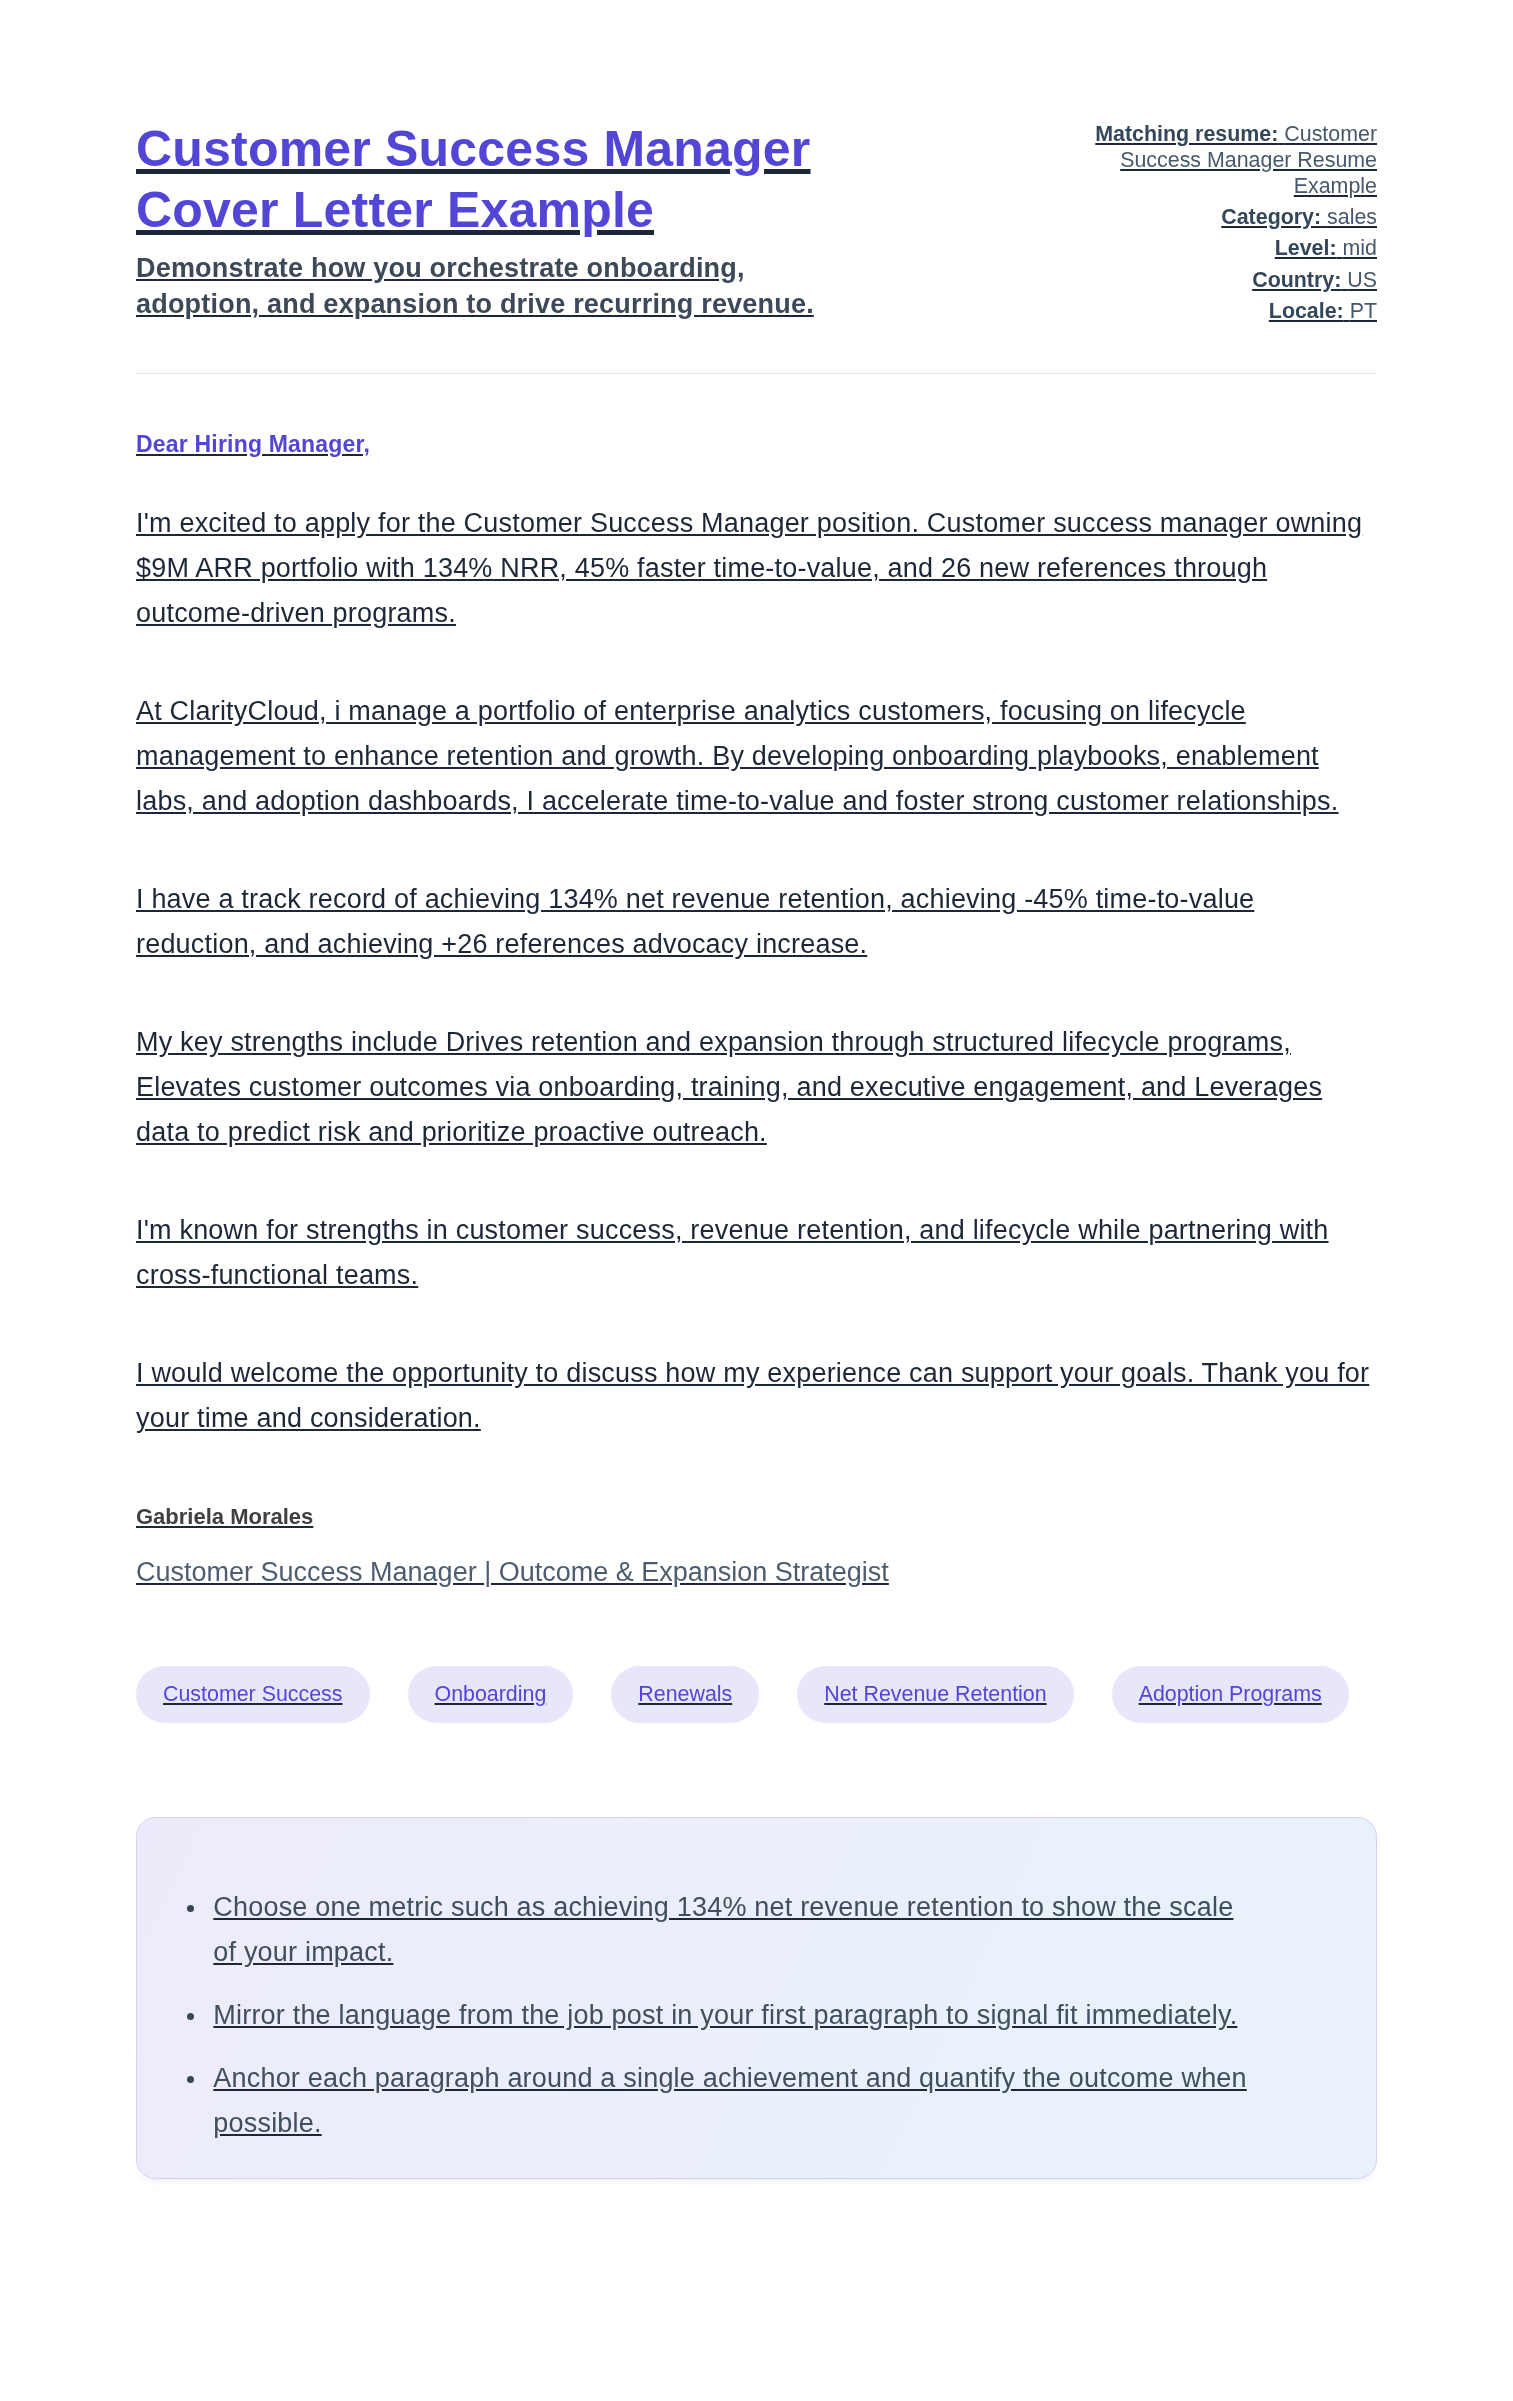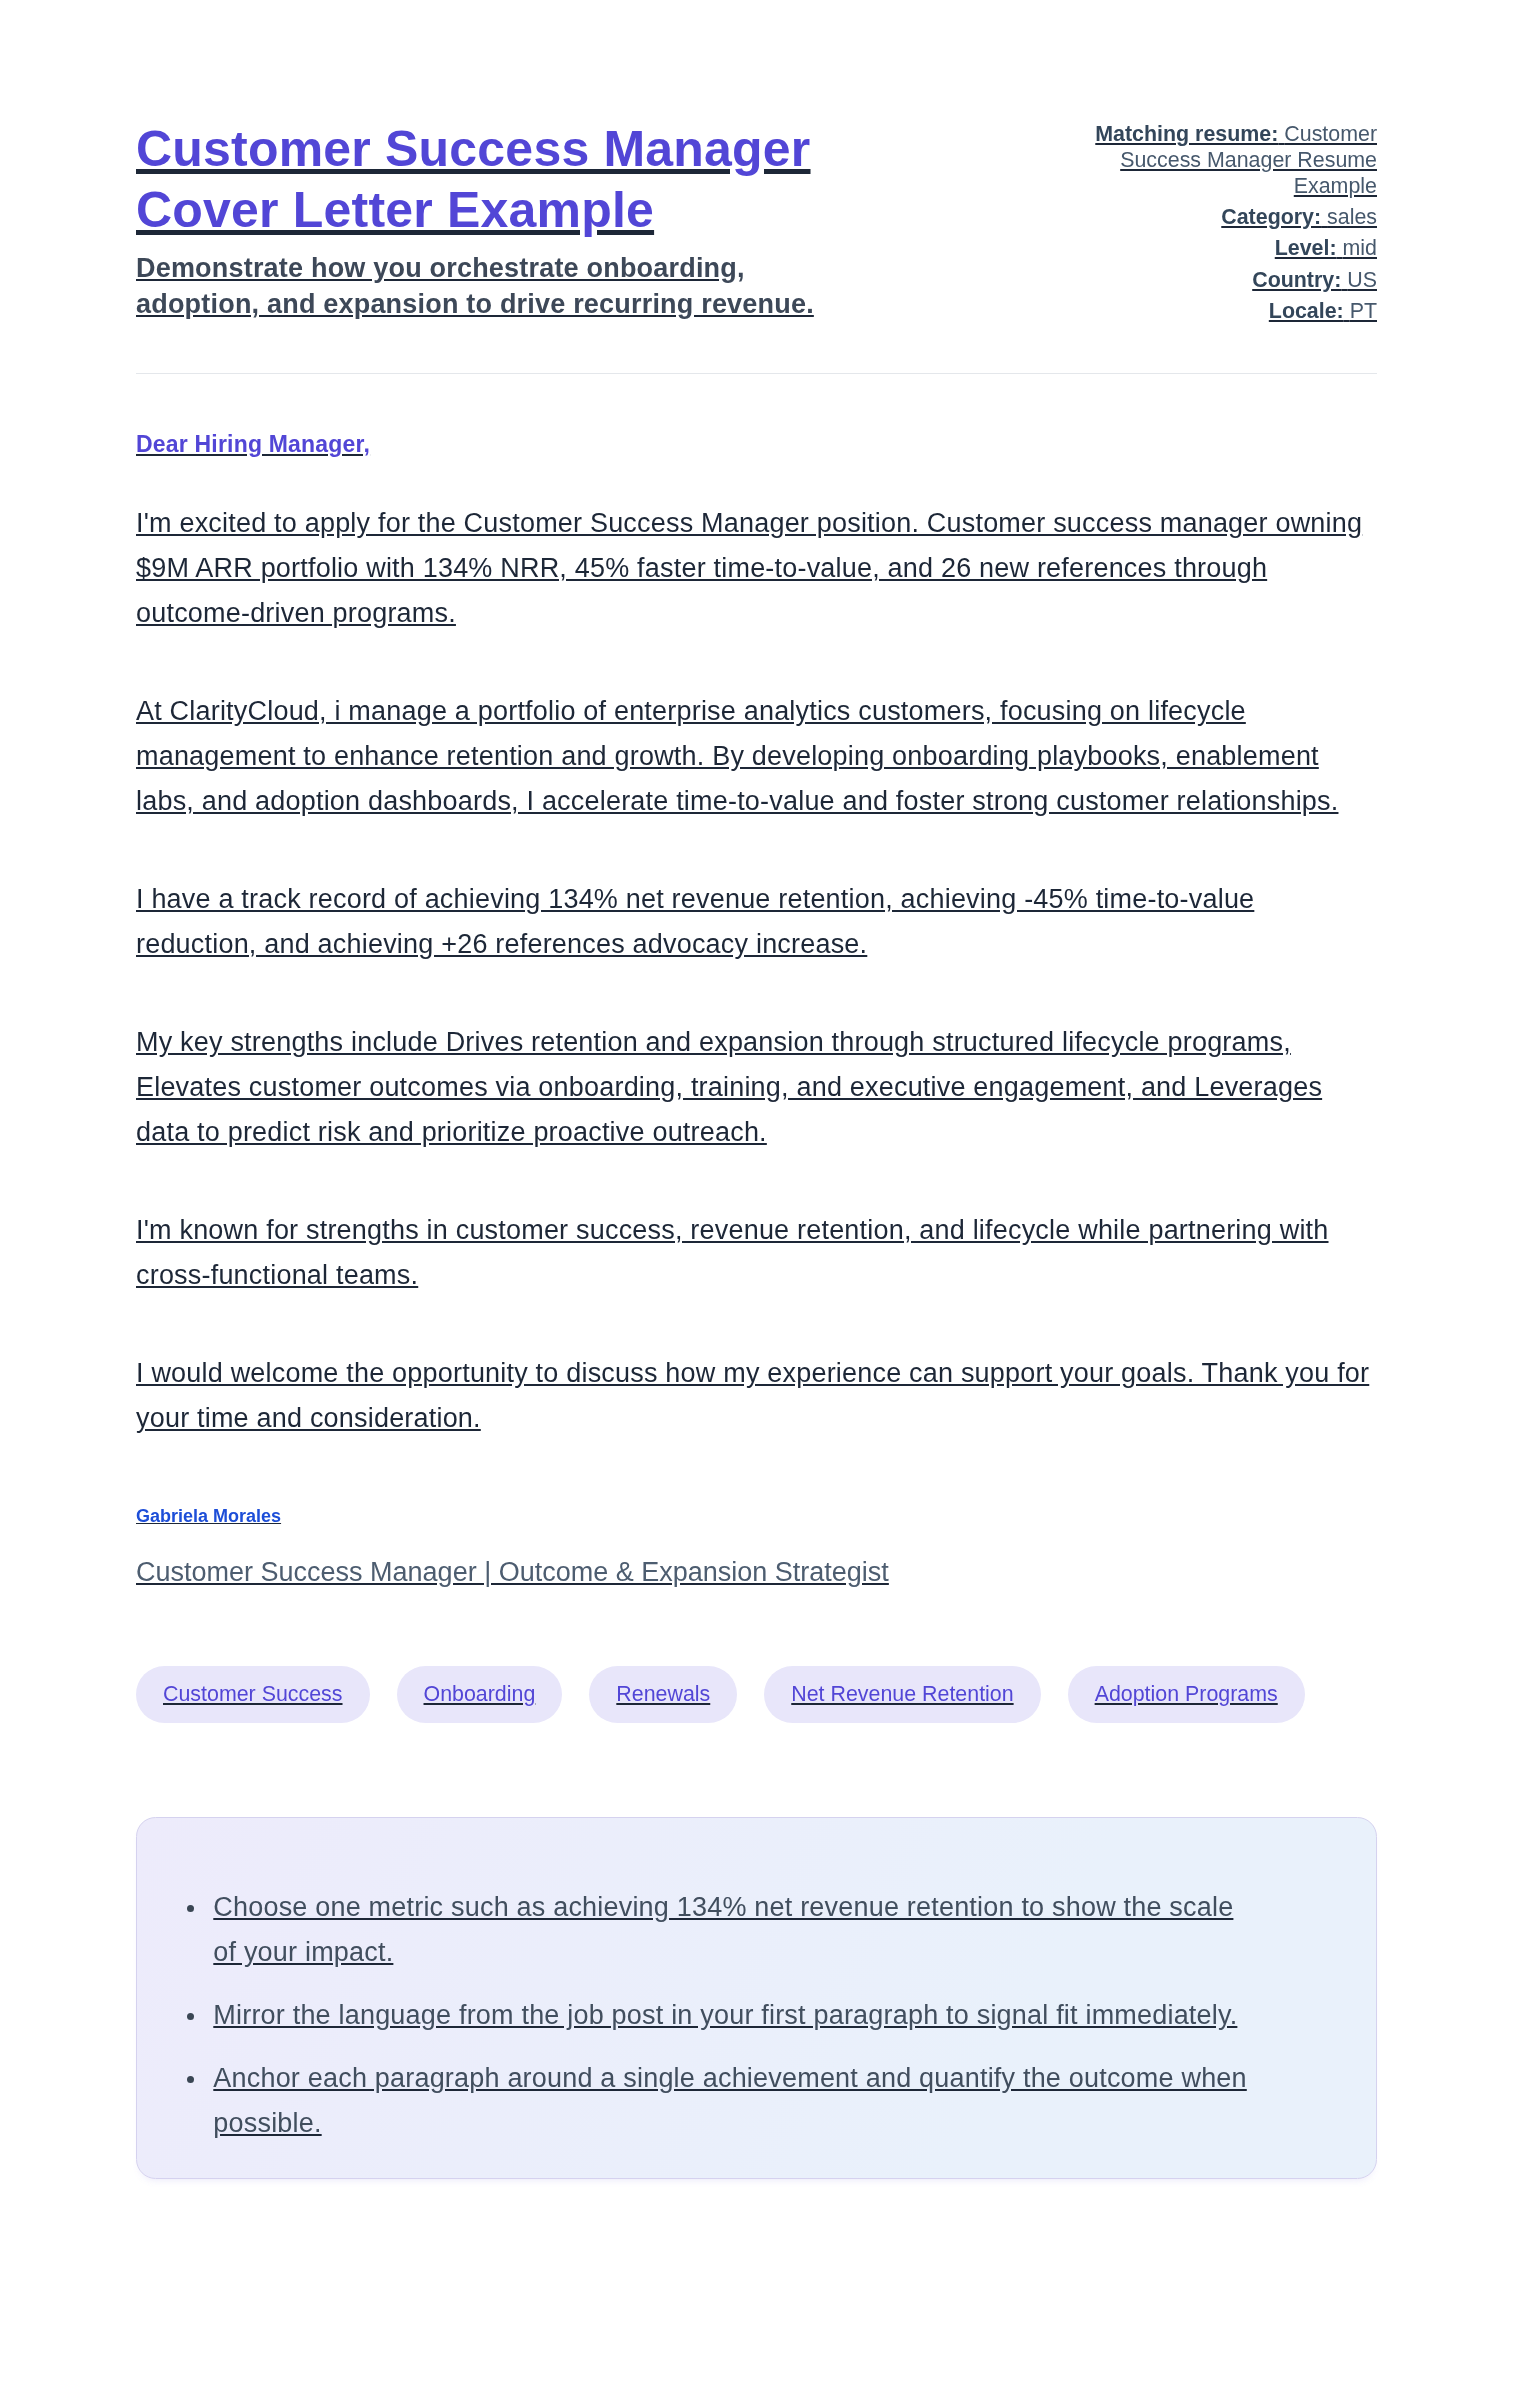--- a/index.html
+++ b/index.html
@@ -34,25 +34,25 @@
   .salutation {
     font-size: 23px; font-weight: bold; line-height: 45px;
     color: var(--accent, #5246d6); margin-bottom: 34px; letter-spacing: 0.2px;
   }
   .letter-paragraph {
     font-size: 27px; line-height: 45px; letter-spacing: 0.2px;
     color: var(--body-text, #1d2737); margin-bottom: 53px;
   }
 
   .signature { margin-top: 34px; }
-  .signature-name { font-size: 18px; font-weight: bold; line-height: 45px; color: #1d4ed8; }
+  .signature-name { font-size: 22px; font-weight: bold; line-height: 45px; color: #404040; }
   .signature-title { margin-top: 10.7px; font-size: 27px; line-height: 45px; color: var(--signature-title, #4d5d70); }
 
   
-  .tags { margin-top: 71px; display: flex; gap: 27px; }
+  .tags { margin-top: 71px; display: flex; gap: 38px; }
   .tag-pill {
     display: inline-block; background: var(--tag-bg, #e8e6fa); color: var(--accent, #5246d6);
     font-size: 21.4px; line-height: 23px; padding: 17px 27px; border-radius: 30px;
     white-space: nowrap;
   }
 
   
   .personalize-box {
     margin-top: 94px;
     border: 1.8px solid var(--box-border, #d5d2ef);

